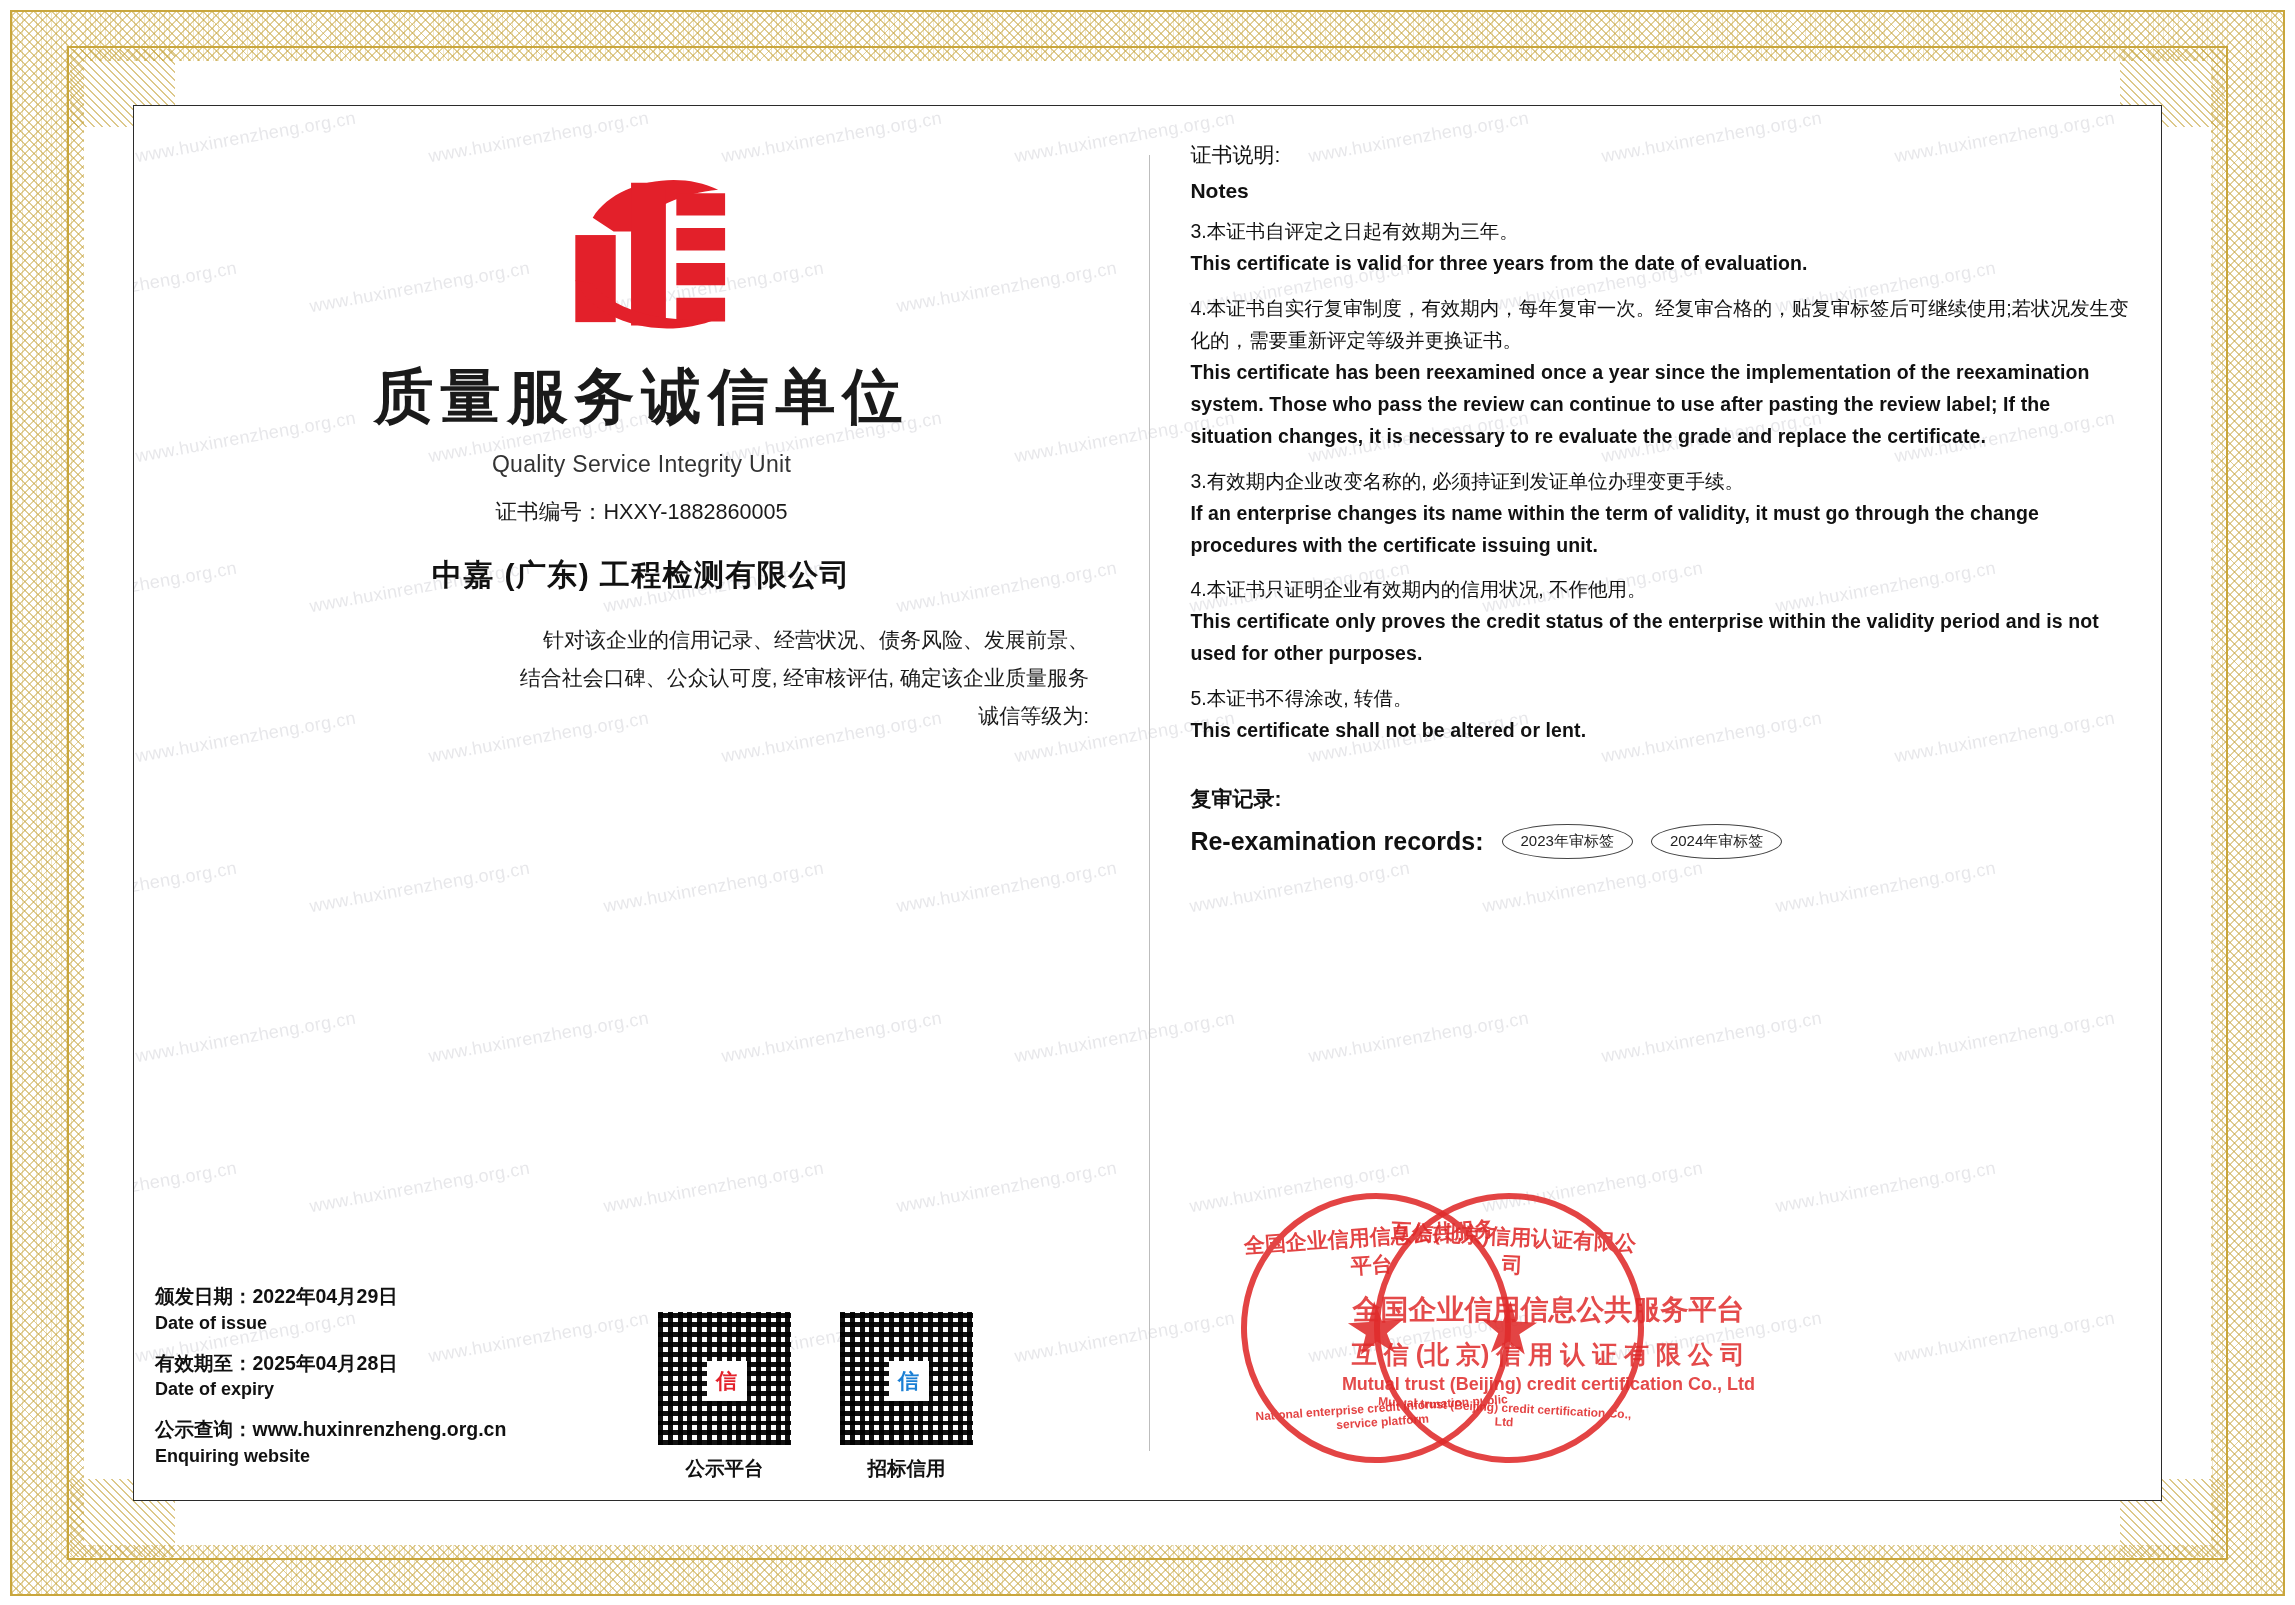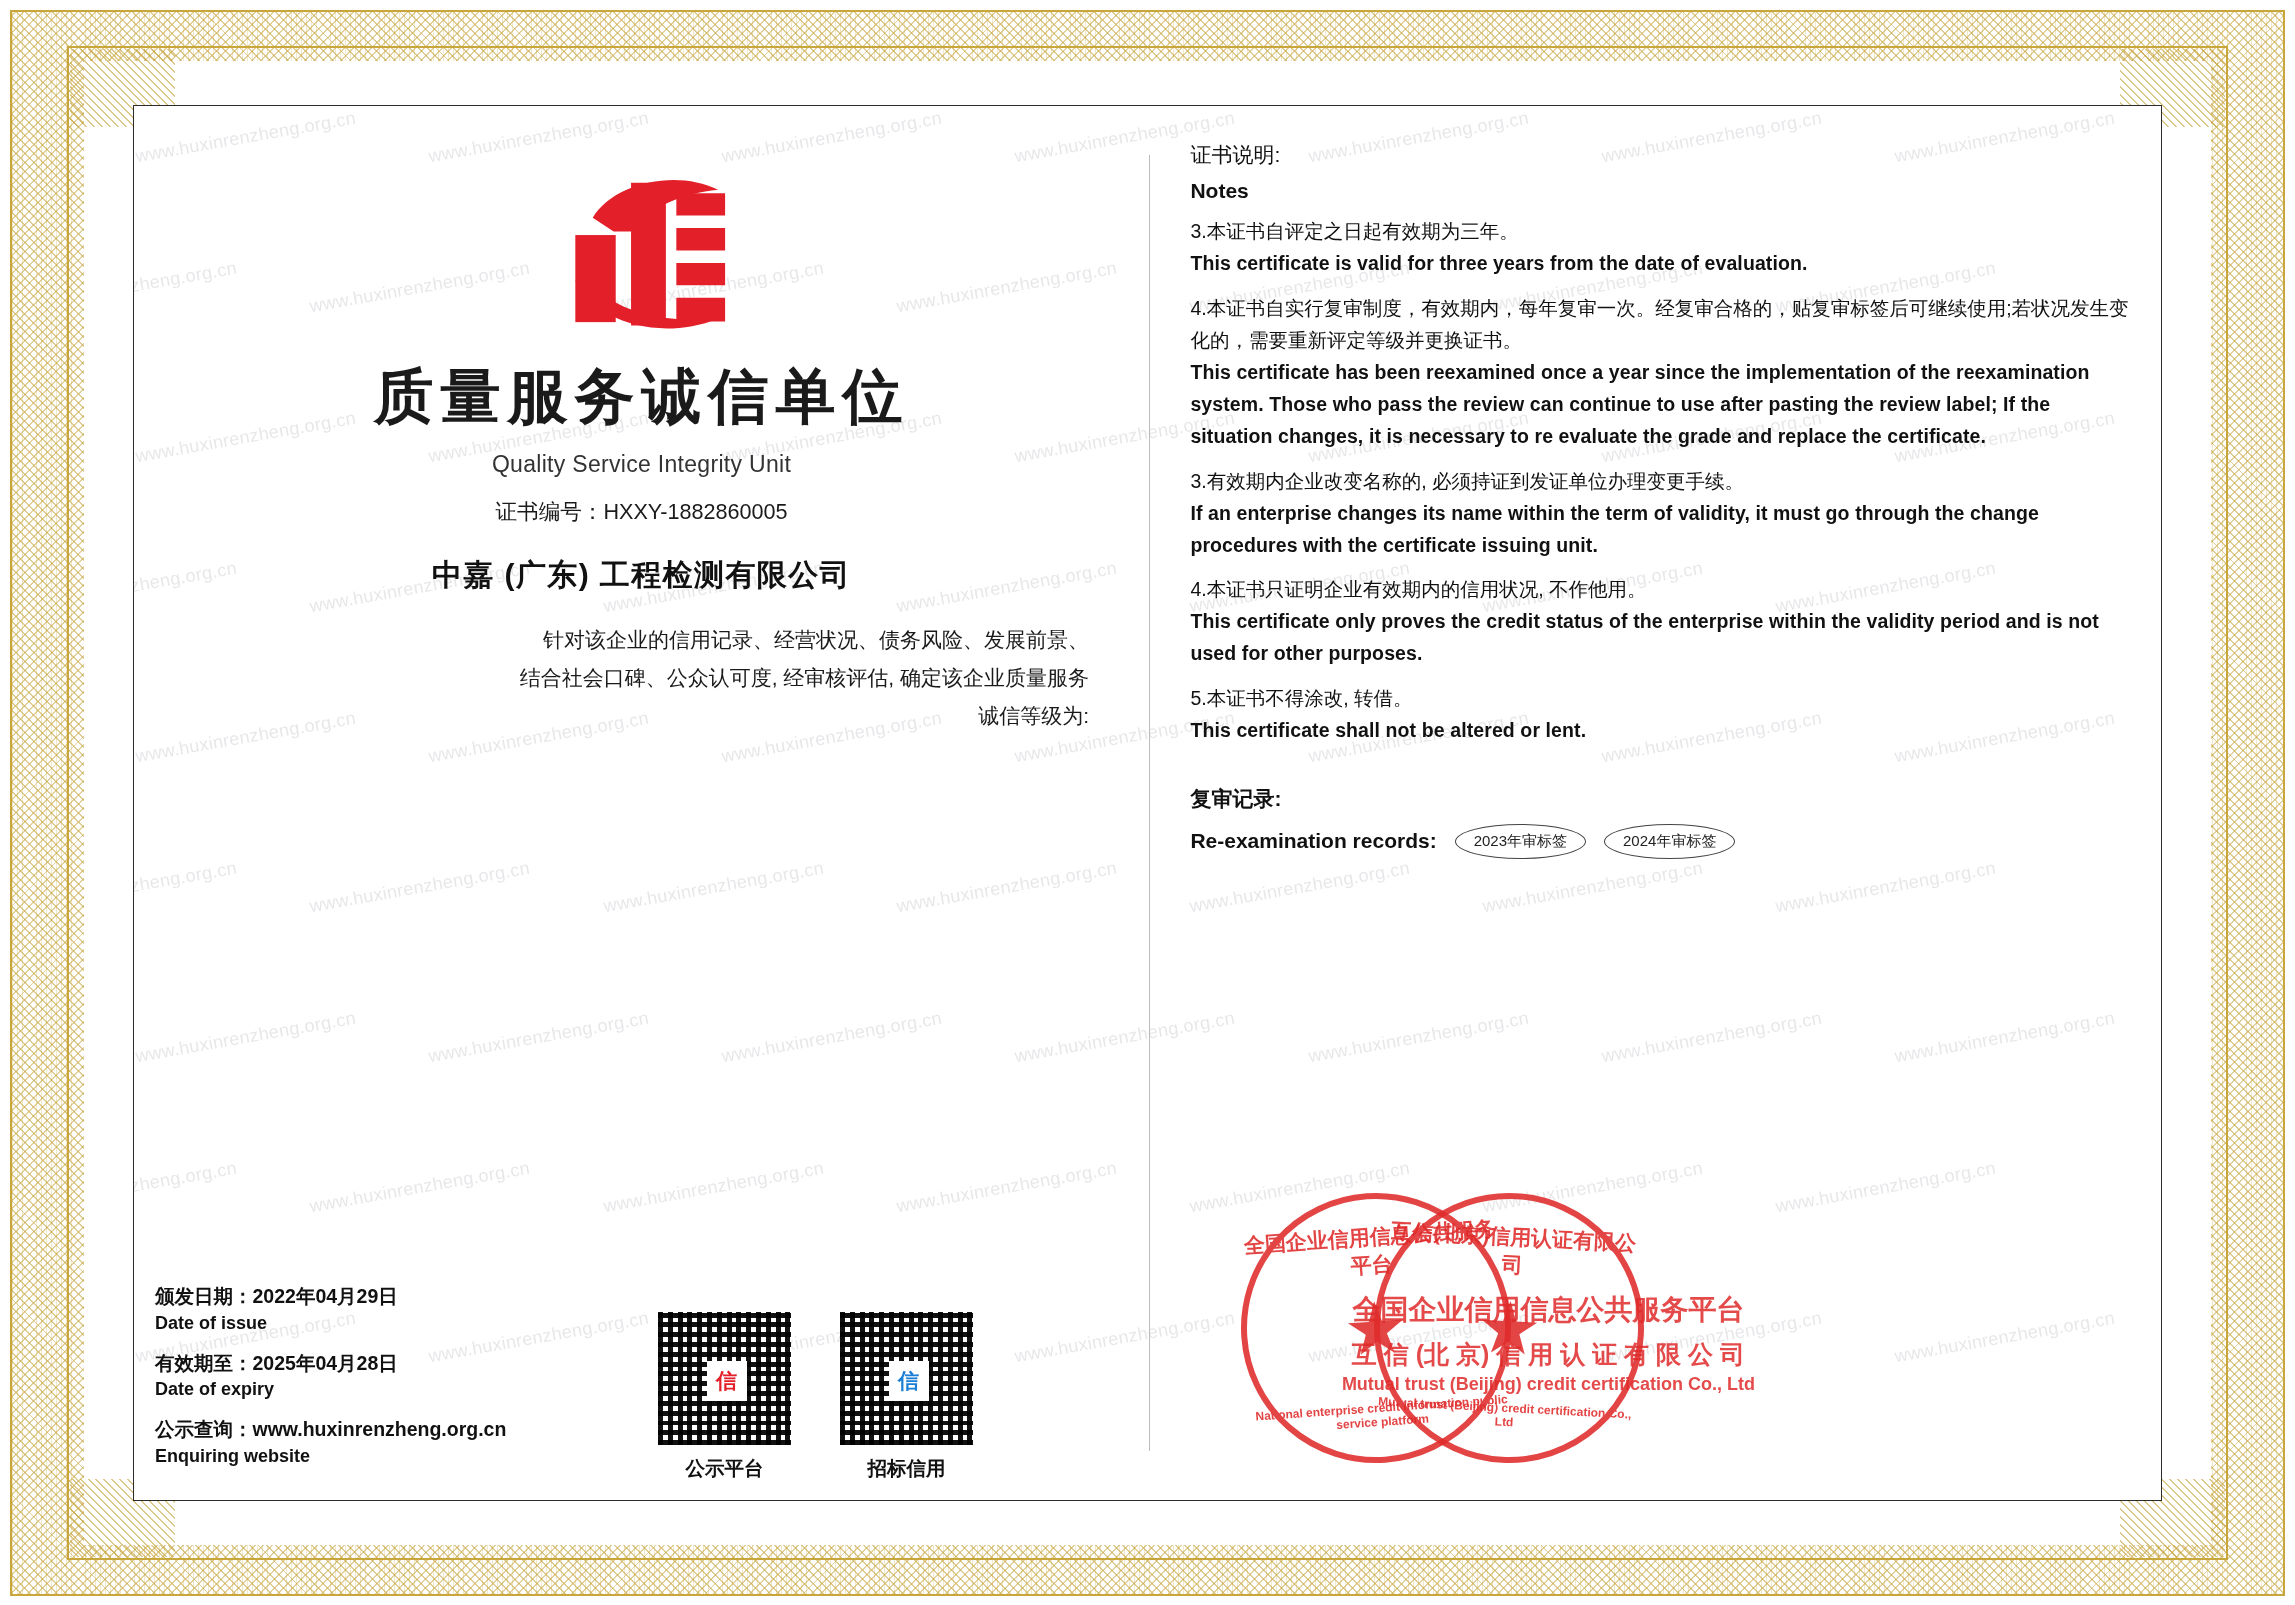--- a/index.html
+++ b/index.html
@@ -198,21 +198,21 @@
   }
   .note-en{
     font-size:19.5px; color:#111; line-height:32px; font-weight:bold;
     letter-spacing:0.1px;
   }
   .reexam{
     margin-top:39px;
   }
   .reexam-cn{ font-size:21px;font-weight:bold;color:#111; }
   .reexam-row{ display:flex;align-items:center;margin-top:11px;gap:18px;}
-  .reexam-en{ font-size:21px;font-weight:bold;color:#111; }
+  .reexam-en{ font-size:25px;font-weight:bold;color:#111; }
   .stamp-oval{
     border:1.4px solid #444;
     border-radius:50%;
     padding:7px 18px;
     font-size:15px;
     color:#222;
     white-space:nowrap;
   }
   
   .seals{

